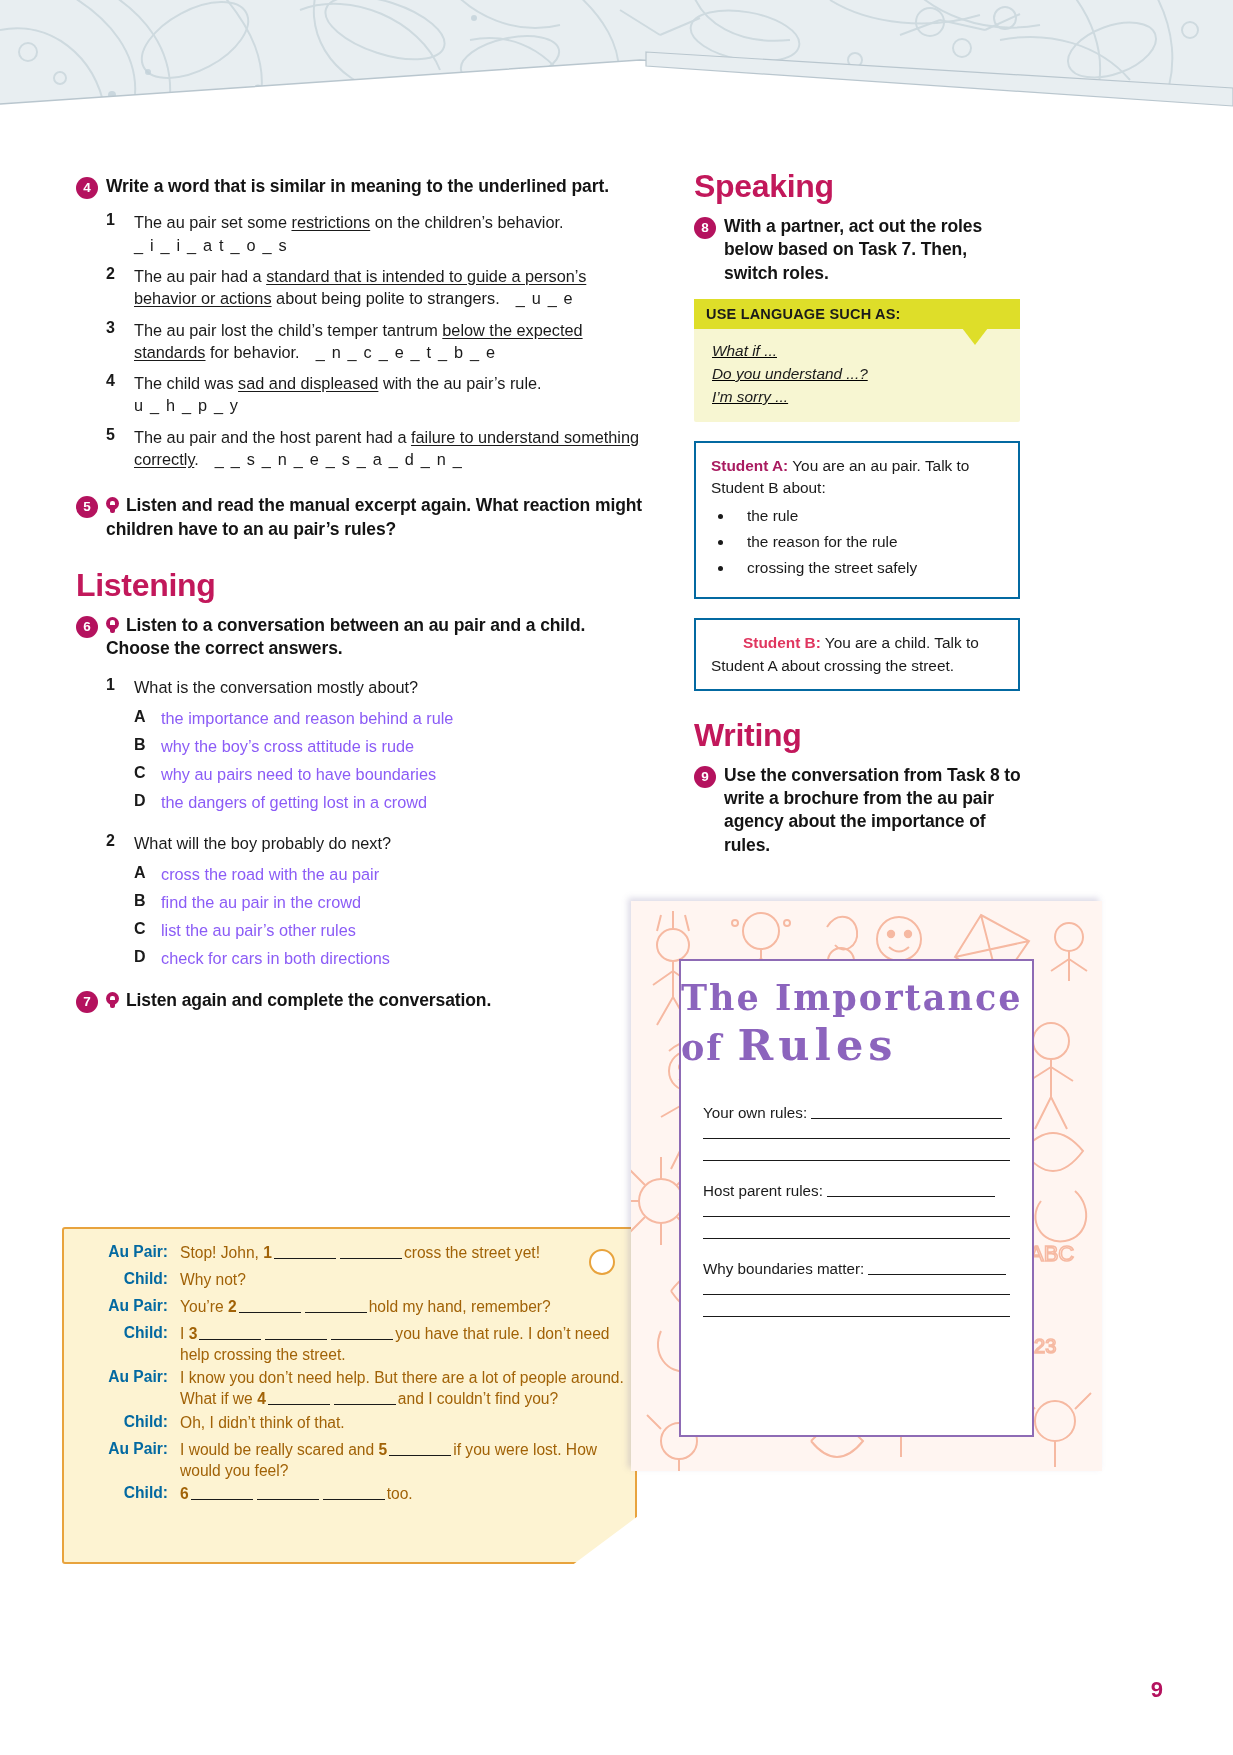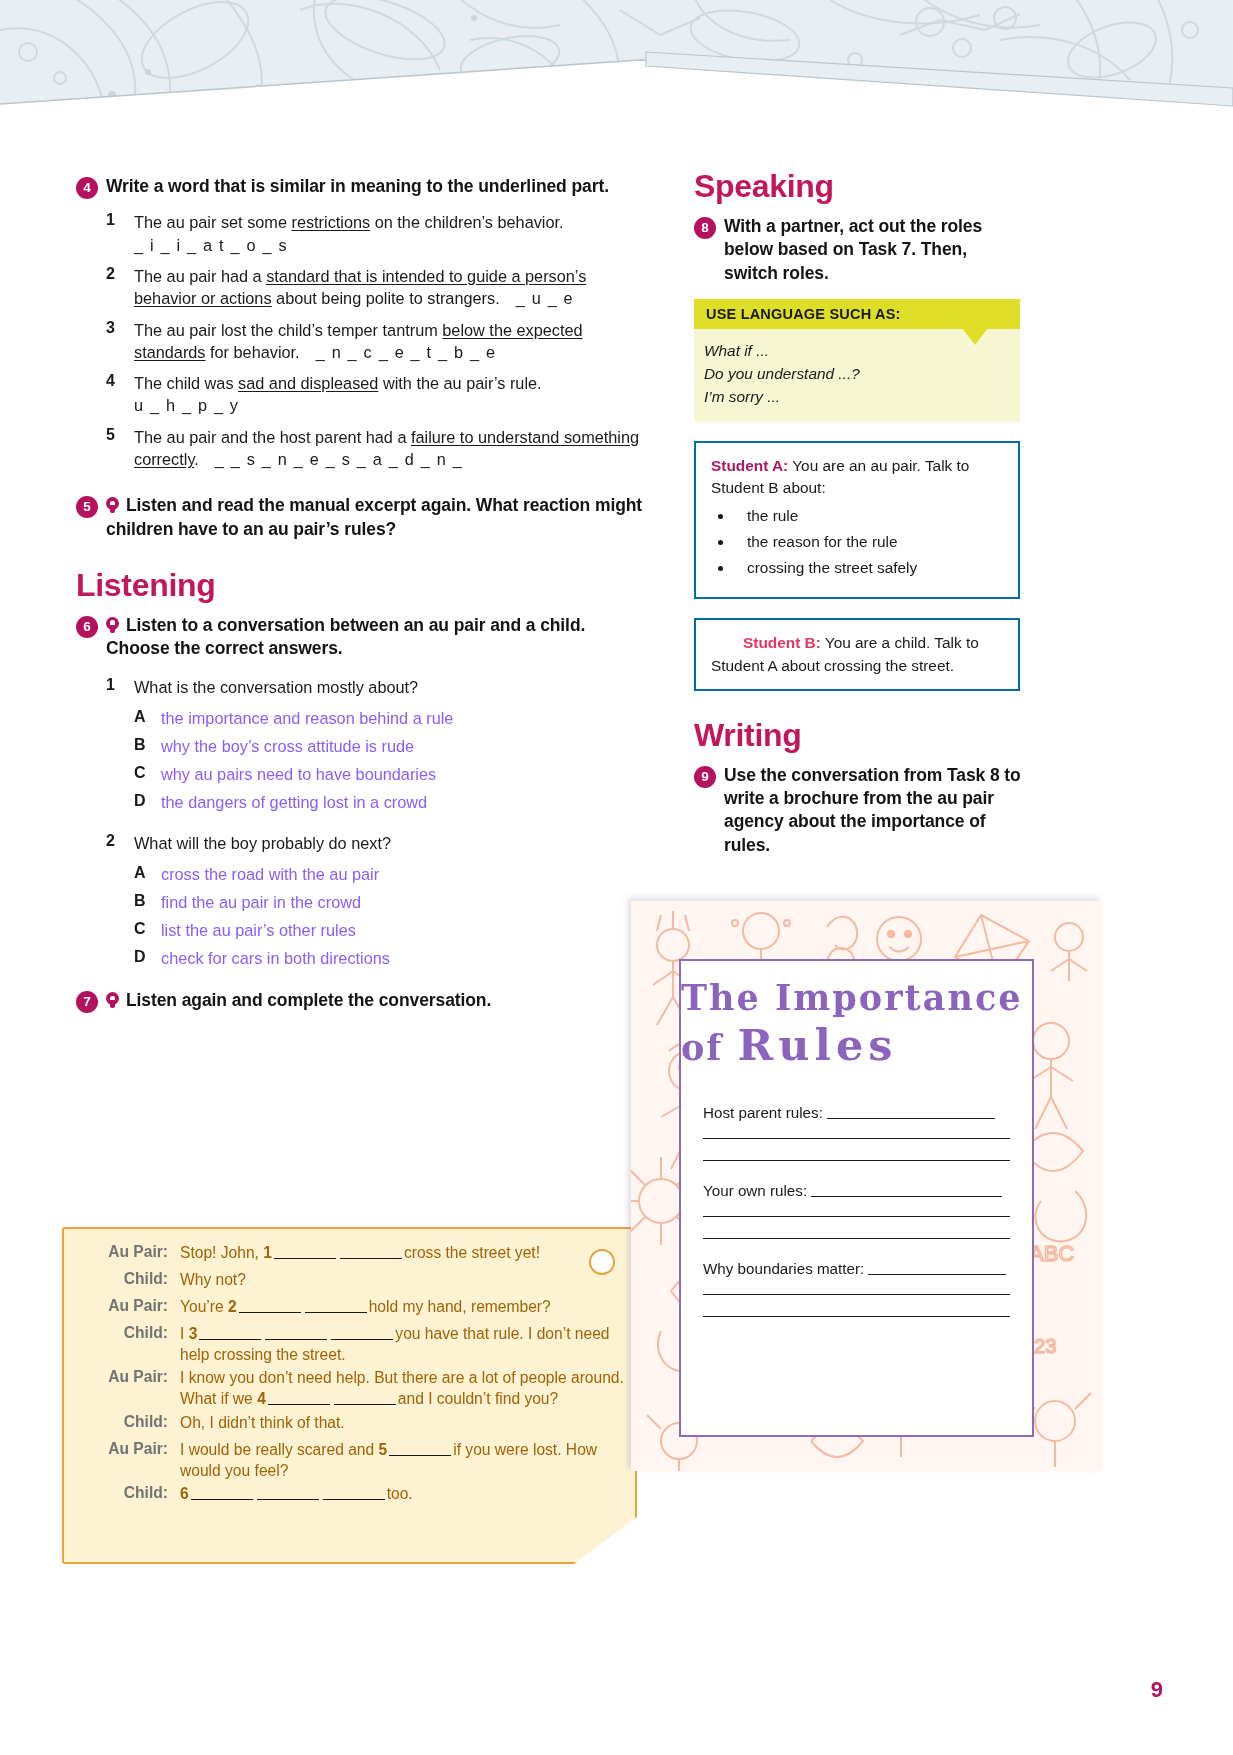--- a/index.html
+++ b/index.html
@@ -152,21 +152,21 @@
   .convo-inner {
     position: absolute;
     left: 22px; top: 16px;
     width: 540px;
   }
   .line { position: relative; margin-bottom: 3px; min-height: 24px; }
   .spk {
     position: absolute; left: 0; top: 0;
     width: 84px;
     text-align: right;
-    font-size: 15.6px; font-weight: bold; color: #737373;
+    font-size: 15.6px; font-weight: bold; color: #0369a1;
   }
   .utt {
     margin-left: 96px;
     font-size: 15.6px; color: #a16207; line-height: 1.33;
   }
   .blank-fill {
     display: inline-block;
     border-bottom: 1.4px solid #1a1a1a;
     height: 14px;
     margin: 0 2px;
@@ -183,21 +183,21 @@
     border-radius: 2px;
   }
   .lang-head {
     background: #dede29;
     color: #1a1a1a;
     font-size: 14.5px;
     font-weight: bold;
     letter-spacing: 0.2px;
     padding: 7px 12px 7px 12px;
   }
-  .lang-body { padding: 10px 14px 14px 10px; }
+  .lang-body { padding: 10px 14px 14px 18px; text-decoration: underline; }
   .lang-line {
     font-size: 15.4px;
     font-style: italic;
     color: #1a1a1a;
     line-height: 1.5;
   }
   .lang-tail {
     position: absolute;
     right: 32px; top: 29px;
     width: 0; height: 0;
@@ -588,26 +588,26 @@
     <div class="brochure-card">
       <div class="br-title">
         <span class="l1">The  Importance</span>
         <span class="l2">
           <span>of</span>
           <span class="big">Rules</span>
         </span>
       </div>
       <div class="br-fields" id="brochure-fields">
           <div class="br-group">
-            <div class="br-row"><span class="br-label">Host parent rules: </span><span class="br-rule" style="width: 168.2px;"></span></div>
+            <div class="br-row"><span class="br-label">Your own rules: </span><span class="br-rule" style="width: 191px;"></span></div>
             <span class="br-full"></span>
             <span class="br-full"></span>
           </div>
           <div class="br-group">
-            <div class="br-row"><span class="br-label">Your own rules: </span><span class="br-rule" style="width: 191px;"></span></div>
+            <div class="br-row"><span class="br-label">Host parent rules: </span><span class="br-rule" style="width: 168.2px;"></span></div>
             <span class="br-full"></span>
             <span class="br-full"></span>
           </div>
           <div class="br-group">
             <div class="br-row"><span class="br-label">Why boundaries matter: </span><span class="br-rule" style="width: 137.8px;"></span></div>
             <span class="br-full"></span>
             <span class="br-full"></span>
           </div>
         </div>
     </div>

